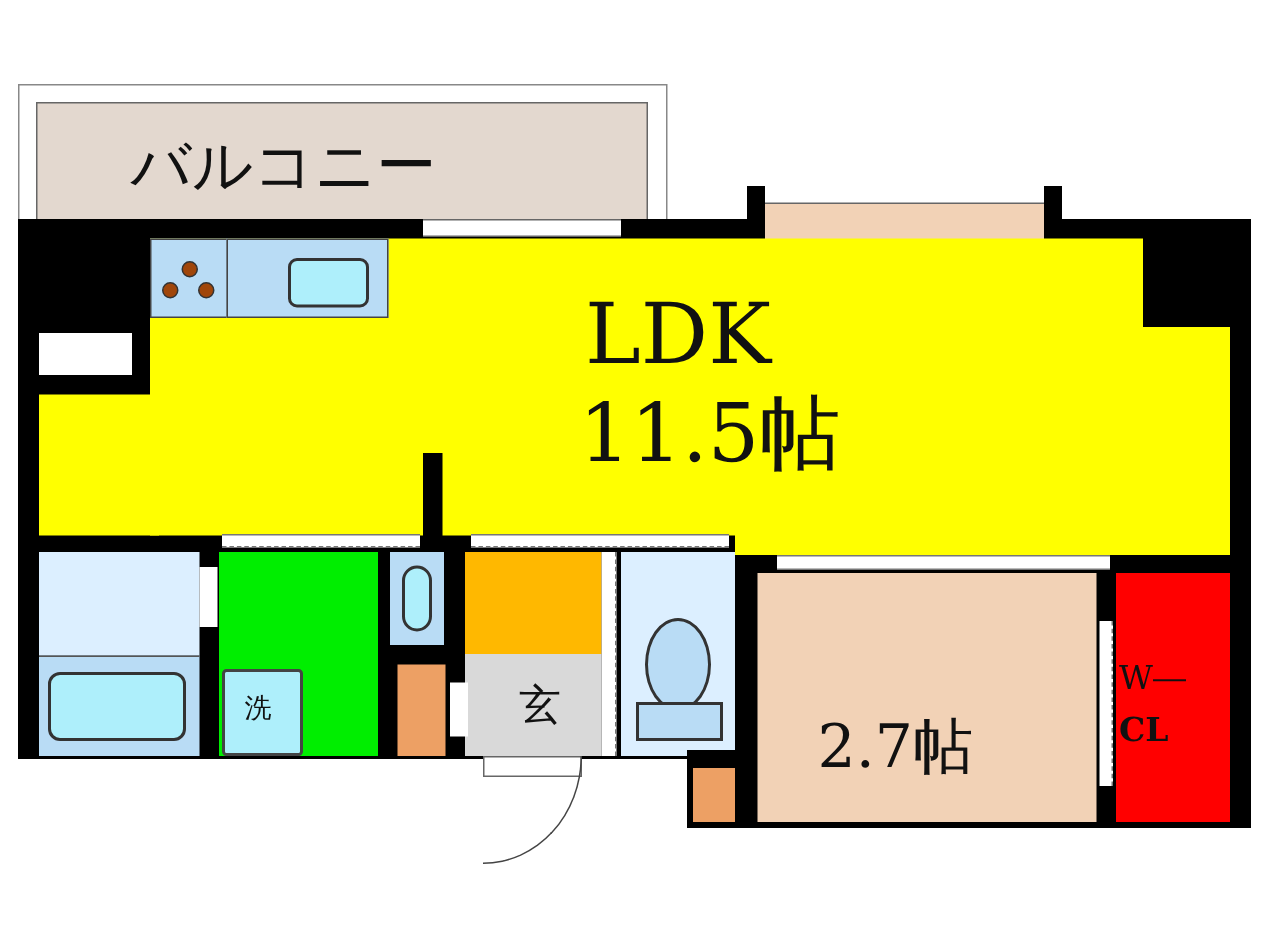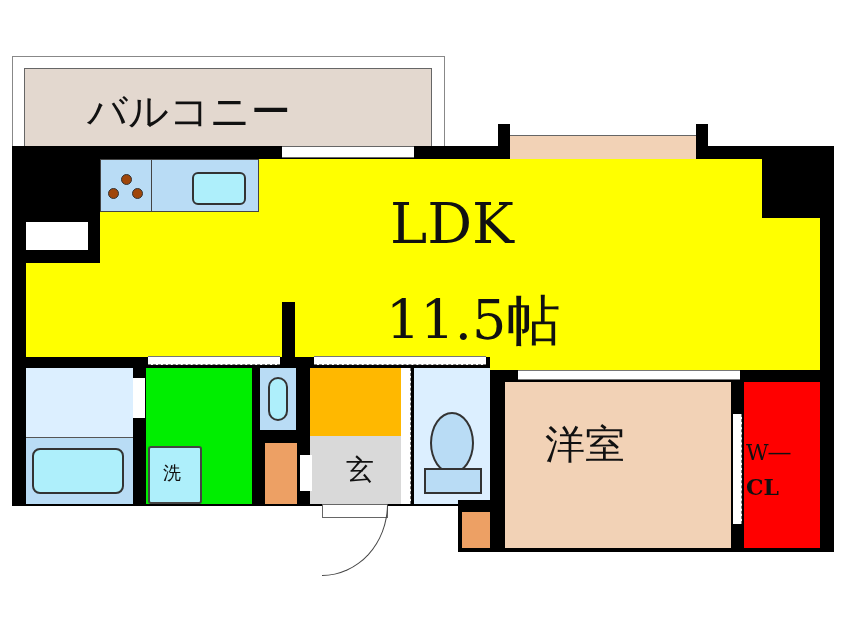--- a/index.html
+++ b/index.html
@@ -34,21 +34,21 @@
 <div class="abs" style="left:100px;top:159px;width:52px;height:53px;background:#b9dcf5;border:1px solid #444;">
   <span class="abs" style="left:20px;top:14px;width:11px;height:11px;border-radius:50%;background:#a0460a;border:1px solid #333;"></span>
   <span class="abs" style="left:7px;top:28px;width:11px;height:11px;border-radius:50%;background:#a0460a;border:1px solid #333;"></span>
   <span class="abs" style="left:31px;top:28px;width:11px;height:11px;border-radius:50%;background:#a0460a;border:1px solid #333;"></span>
 </div>
 <div class="abs" style="left:151px;top:159px;width:108px;height:53px;background:#b9dcf5;border:1px solid #444;">
   <span class="abs" style="left:40px;top:12px;width:54px;height:33px;border-radius:6px;background:#aeeffb;border:2px solid #333;"></span>
 </div>
 
 <span class="abs txt" style="left:390px;top:196px;font-size:56px;">LDK</span>
-<span class="abs txt" style="left:386px;top:262px;font-size:54px;margin-top:32px;">11.5帖</span>
+<span class="abs txt" style="left:386px;top:262px;font-size:54px;">11.5帖</span>
 
 <div class="abs" style="left:148px;top:356px;width:132px;height:9px;background:#fff;border-top:1px solid #777;border-bottom:1px dashed #777;"></div>
 <div class="abs" style="left:314px;top:356px;width:172px;height:9px;background:#fff;border-top:1px solid #777;border-bottom:1px dashed #777;"></div>
 <div class="abs" style="left:518px;top:370px;width:222px;height:10px;background:#fff;border-top:1px solid #777;border-bottom:1px solid #777;"></div>
 
 <div class="abs" style="left:26px;top:368px;width:107px;height:69px;background:#dcefff;"></div>
 <div class="abs" style="left:26px;top:437px;width:107px;height:67px;background:#b9dcf5;border-top:1px solid #555;">
   <span class="abs" style="left:6px;top:10px;width:92px;height:46px;border-radius:8px;background:#aeeffb;border:2px solid #333;"></span>
 </div>
 <div class="abs" style="left:133px;top:378px;width:12px;height:40px;background:#fff;"></div>
@@ -76,20 +76,20 @@
 <div class="abs" style="left:414px;top:368px;width:76px;height:136px;background:#dcefff;">
   <span class="abs" style="left:16px;top:44px;width:44px;height:62px;border-radius:50%;background:#b9dcf5;border:2px solid #333;"></span>
   <span class="abs" style="left:10px;top:100px;width:58px;height:26px;background:#b9dcf5;border:2px solid #333;"></span>
 </div>
 
 <div class="abs wall" style="left:458px;top:500px;width:64px;height:52px;"></div>
 <div class="abs" style="left:462px;top:512px;width:32px;height:36px;background:#eda064;"></div>
 <div class="abs wall" style="left:490px;top:500px;width:344px;height:52px;"></div>
 
 <div class="abs" style="left:505px;top:382px;width:226px;height:166px;background:#f2d2b6;">
-  <span class="abs txt" style="left:40px;top:42px;font-size:40px;">洋室</span>
+  <span class="abs txt" style="left:40px;top:96px;font-size:40px;">2.7帖</span>
 </div>
 
 <div class="abs" style="left:733px;top:414px;width:9px;height:110px;background:#fff;border-right:1px dashed #777;"></div>
 <div class="abs" style="left:744px;top:382px;width:76px;height:166px;background:#ff0000;">
   <span class="abs txt" style="left:2px;top:60px;font-size:22px;">W―</span>
   <span class="abs txt" style="left:2px;top:94px;font-size:22px;font-weight:bold;">CL</span>
 </div>
 
 </body></html>

